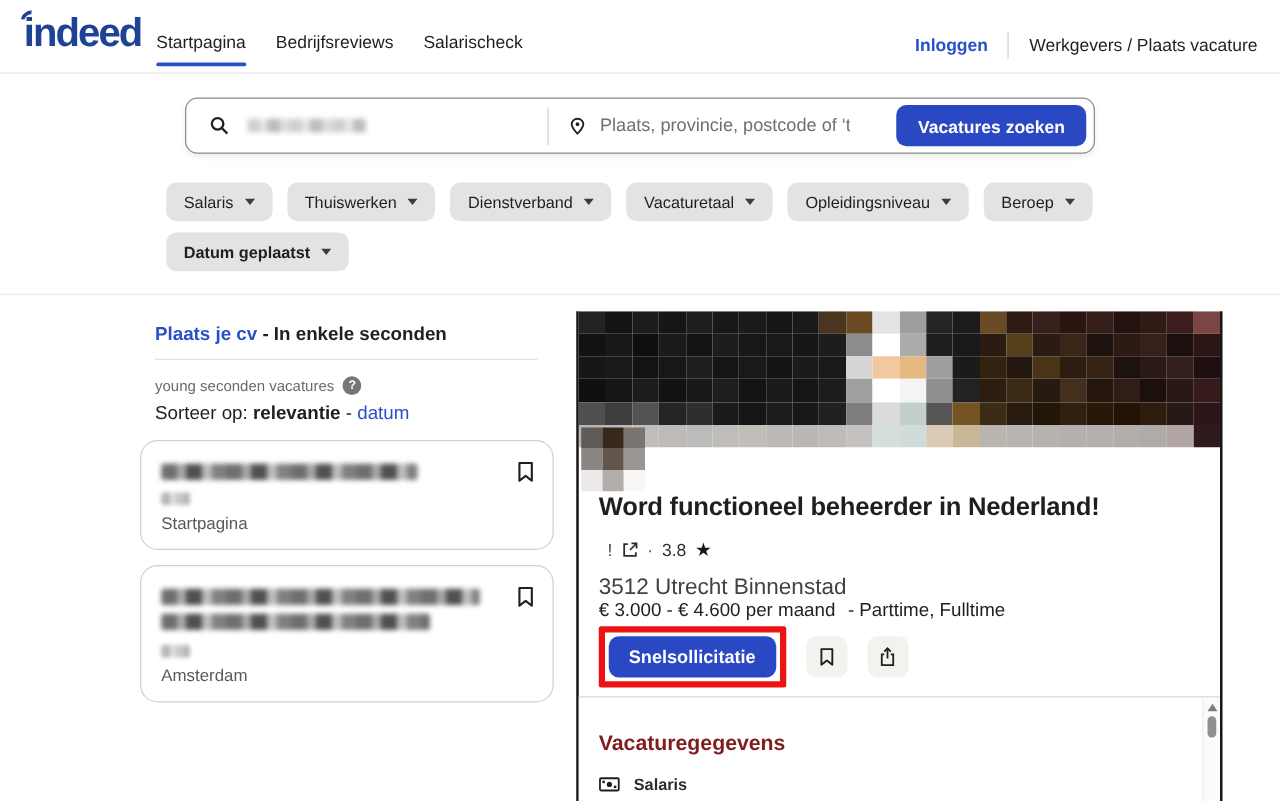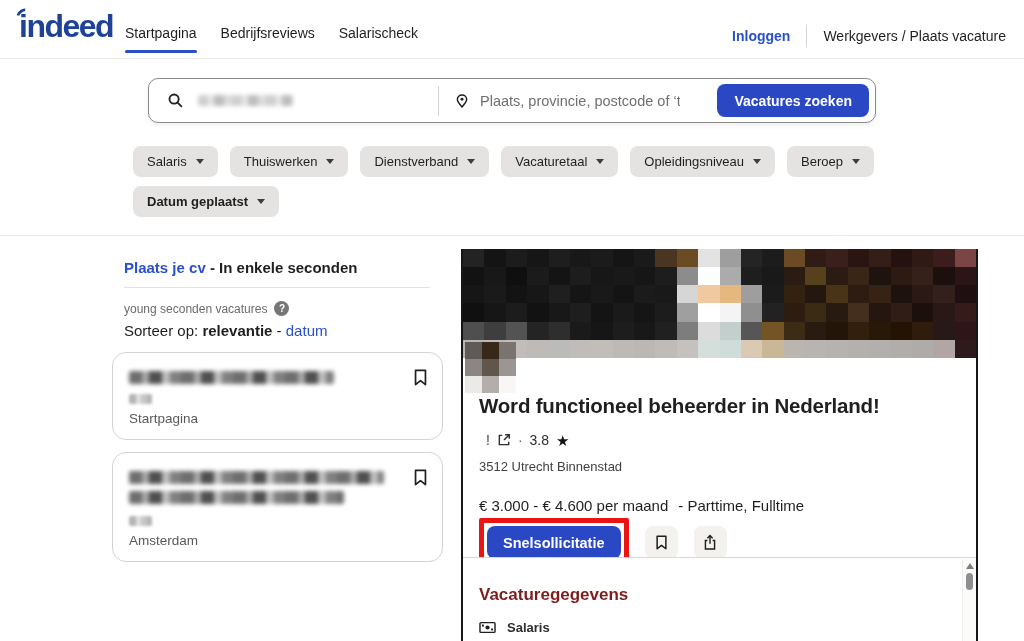--- a/index.html
+++ b/index.html
@@ -63,22 +63,22 @@
   .mosaic { position:absolute; top:0; left:0; width:513px; height:109px; display:grid; overflow:hidden; }
   .logo-mosaic { position:absolute; left:2px; top:93px; width:51px; height:51px; display:grid; z-index:2; }
   .detail-body { position:absolute; top:109px; left:0; width:513px; padding:36px 16px 0 16px; }
   .detail-title { font-size:20.5px; font-weight:bold; color:#1f1f1f; letter-spacing:-0.2px; }
   .company-row { margin-top:14px; display:flex; align-items:center; gap:7px; }
   .co-underline { border-bottom:1px dashed #9a9a9a; padding-bottom:2px; }
   .co-note { font-size:14px; color:#444; }
   .rating-dot { color:#595959; font-size:14px; }
   .rating-val { font-size:14px; color:#2d2d2d; }
   .star { font-size:15px; color:#161616; line-height:1; }
-  .detail-loc { margin-top:11px; font-size:13px; color:#424242; }
-  .detail-salary { margin-top:23px; font-size:15px; color:#1f1f1f; }
+  .detail-loc { margin-top:11px; font-size:18px; color:#424242; }
+  .detail-salary { margin-top:0; font-size:15px; color:#1f1f1f; }
   .salary-suffix { margin-left:10px; }
   .apply-row { margin-top:4px; display:flex; align-items:center; }
   .red-box { border:5px solid #ec1313; padding:3px; border-radius:2px; display:inline-flex; }
   .apply-btn { height:33px; padding:4px 16px; background:#2b48c4; color:#fff; border:none; border-radius:8px; font-size:14.5px; font-weight:bold; cursor:pointer; font-family:"Liberation Sans",sans-serif; }
   .icon-btn { width:33px; height:33px; background:#f4f2ef; border:none; border-radius:8px; display:flex; align-items:center; justify-content:center; cursor:pointer; margin-left:16px; }
 
   .detail-scroll { position:absolute; top:308px; left:0; width:513px; height:84px; border-top:1px solid #d9d7d4; background:#fff; }
   .scroll-content { padding:27px 16px 0 16px; }
   .section-title { font-size:17px; font-weight:bold; color:#7f1d1d; }
   .salaris-row { margin-top:15px; display:flex; align-items:center; gap:11px; }

